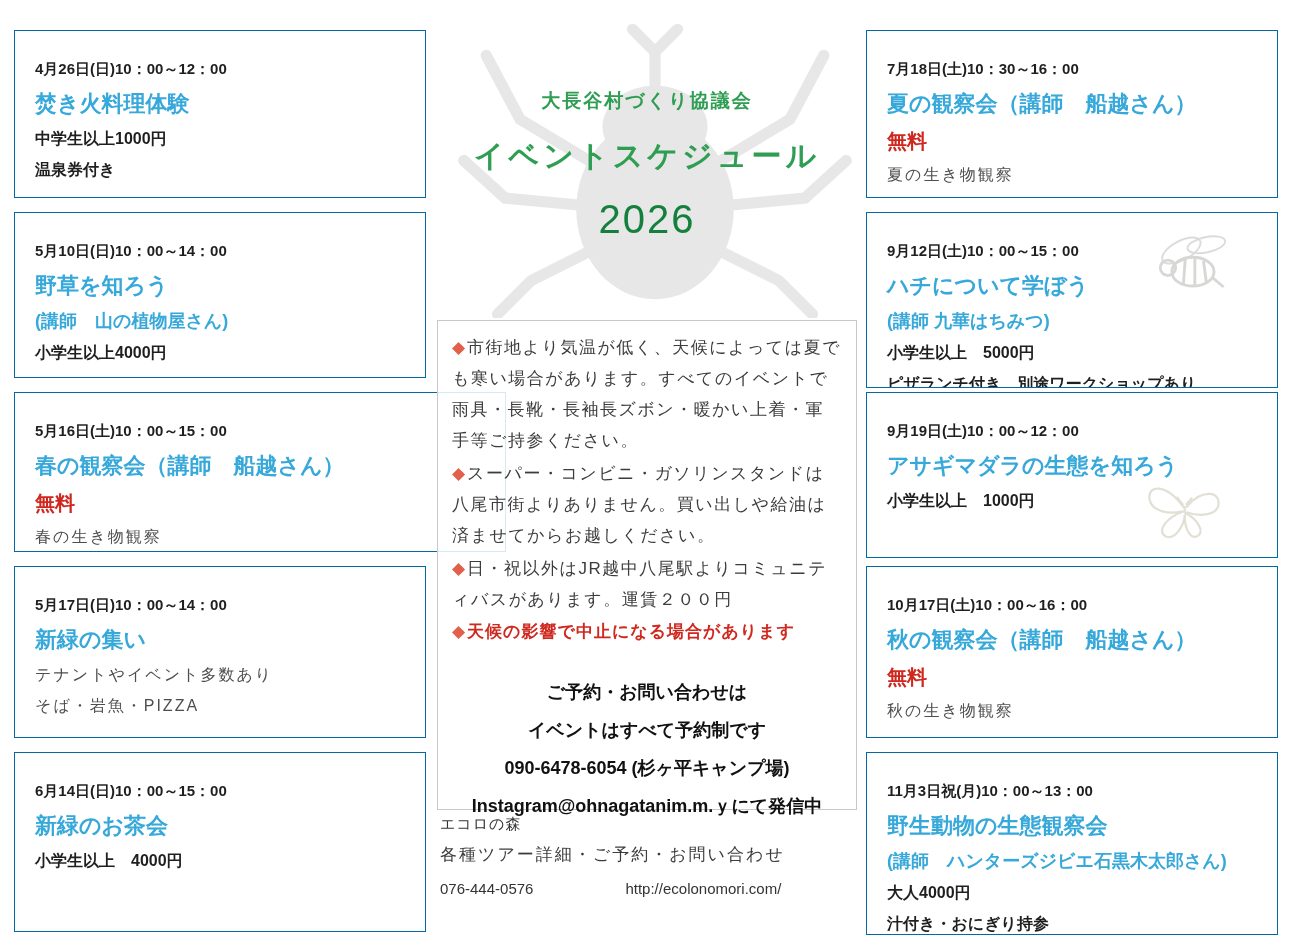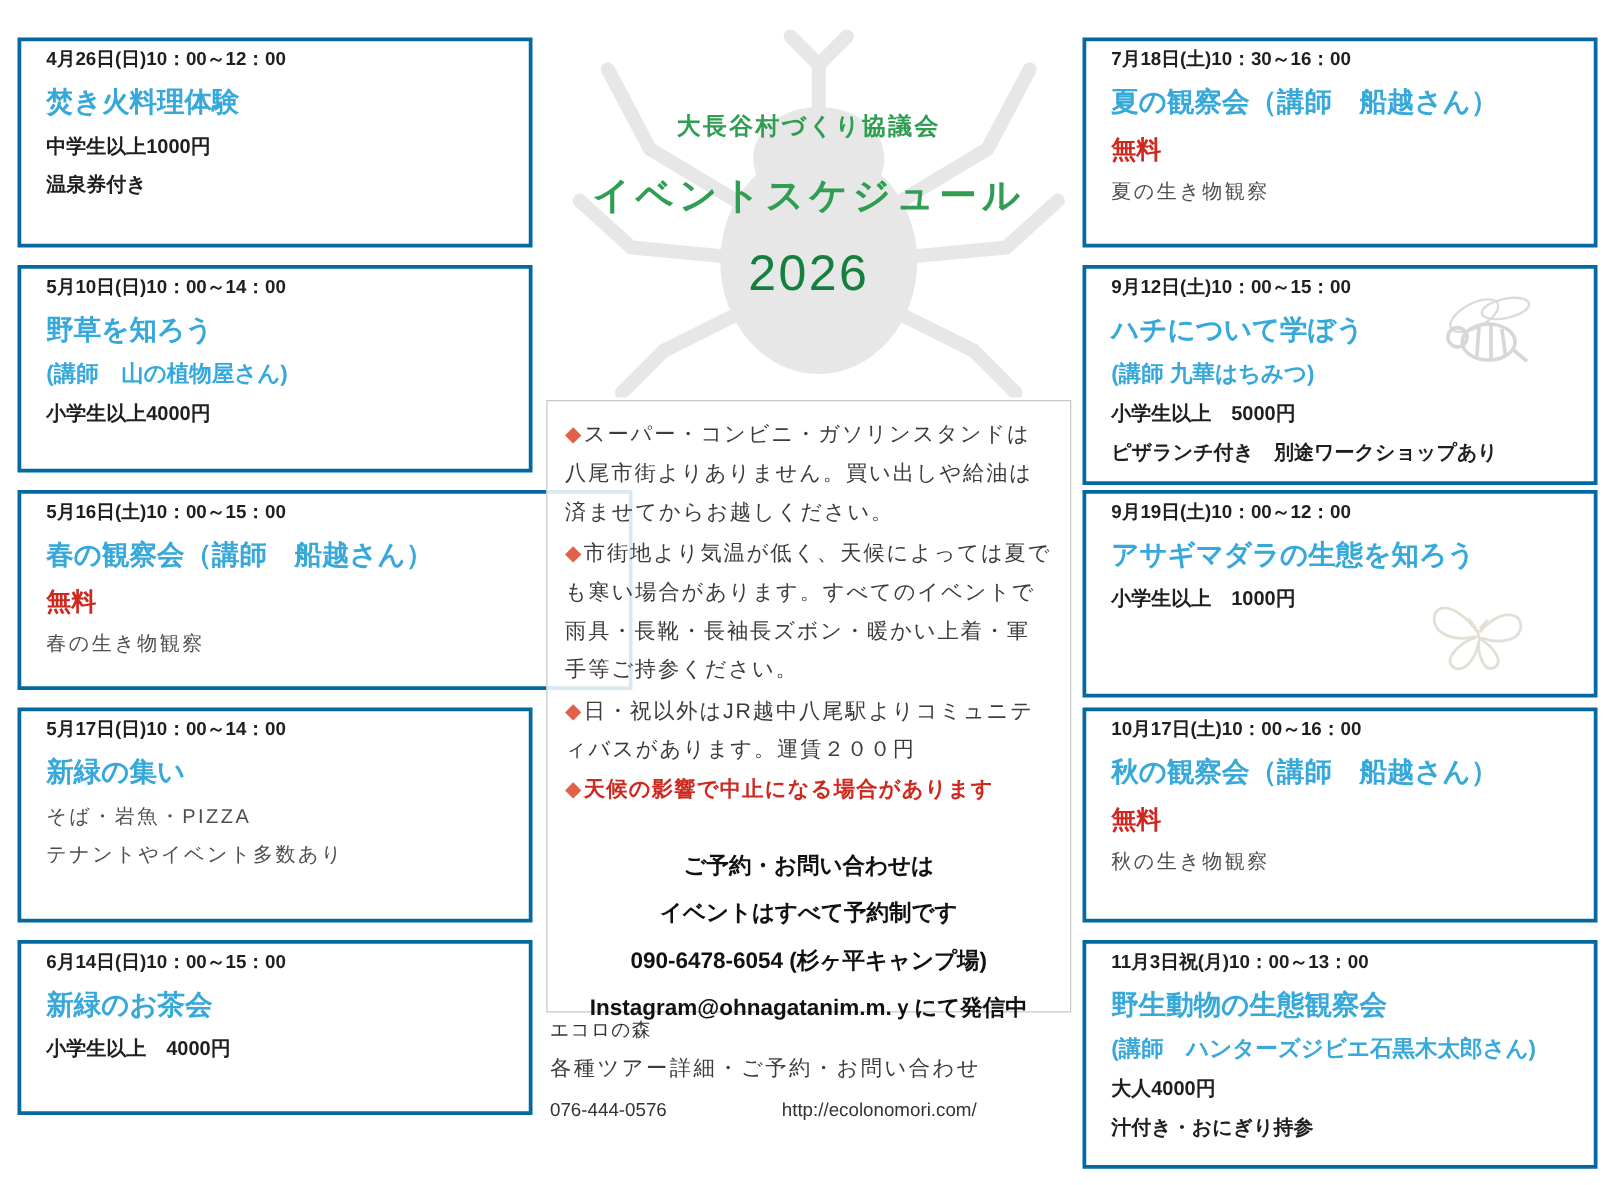--- a/index.html
+++ b/index.html
@@ -2,24 +2,24 @@
 <html lang="ja"><head>
 <meta charset="utf-8">
 <style>
   html,body{margin:0;padding:0;background:#ffffff;}
   body{font-family:"Liberation Sans","DejaVu Sans",sans-serif;color:#1f1f1f;}
   #canvas{position:relative;width:1291px;height:948px;background:#ffffff;overflow:hidden;}
 
   
   .event-box{
     position:absolute;
-    border:3px solid #0369a1;
+    border:1px solid #0369a1;
     background:#ffffff;
     box-sizing:border-box;
-    padding:3px 20px;
+    padding:27px 20px;
     overflow:hidden;
   }
   .ev-date{font-size:15px;font-weight:bold;color:#1f1f1f;margin:2px 0 4px;}
   .ev-title{font-size:22px;font-weight:bold;color:#36a8da;margin:10px 0 4px;}
   .ev-title2{font-size:18px;font-weight:bold;color:#36a8da;margin:8px 0 4px;}
   .ln{font-size:16px;margin:10px 0 0;}
   .ln.bold{font-weight:bold;color:#1f1f1f;}
   .ln.light{font-weight:400;color:#4e4e4e;letter-spacing:2px;}
   .ln.free{font-size:20px;font-weight:bold;color:#cf281f;margin-top:9px;}
 
@@ -88,42 +88,42 @@
   <div class="event-box" style="left:14px;top:392px;width:492px;height:160px;">
     <div class="ev-date">5月16日(土)10：00～15：00</div>
     <div class="ev-title">春の観察会（講師　船越さん）</div>
     <div class="ln free">無料</div>
     <div class="ln light">春の生き物観察</div>
   </div>
 
   <div class="event-box" style="left:14px;top:566px;width:412px;height:172px;">
     <div class="ev-date">5月17日(日)10：00～14：00</div>
     <div class="ev-title">新緑の集い</div>
+    <div class="ln light">テナントやイベント多数あり</div>
     <div class="ln light">そば・岩魚・PIZZA</div>
-    <div class="ln light">テナントやイベント多数あり</div>
-  </div>
-
-  <div class="event-box" style="left:14px;top:752px;width:412px;height:140px;">
+  </div>
+
+  <div class="event-box" style="left:14px;top:752px;width:412px;height:180px;">
     <div class="ev-date">6月14日(日)10：00～15：00</div>
     <div class="ev-title">新緑のお茶会</div>
     <div class="ln bold">小学生以上　4000円</div>
   </div>
 
   <div class="center-head">
     <div class="org-name">大長谷村づくり協議会</div>
     <div class="main-title">イベントスケジュール</div>
     <div class="year">2026</div>
   </div>
 
   <div class="center-box">
     <div class="note">
+      <span class="diamond">◆</span><span>市街地より気温が低く、天候によっては夏でも寒い場合があります。すべてのイベントで雨具・長靴・長袖長ズボン・暖かい上着・軍手等ご持参ください。</span>
+    </div>
+    <div class="note">
       <span class="diamond">◆</span><span>スーパー・コンビニ・ガソリンスタンドは八尾市街よりありません。買い出しや給油は済ませてからお越しください。</span>
-    </div>
-    <div class="note">
-      <span class="diamond">◆</span><span>市街地より気温が低く、天候によっては夏でも寒い場合があります。すべてのイベントで雨具・長靴・長袖長ズボン・暖かい上着・軍手等ご持参ください。</span>
     </div>
     <div class="note">
       <span class="diamond">◆</span><span>日・祝以外はJR越中八尾駅よりコミュニティバスがあります。運賃２００円</span>
     </div>
     <div class="note warning">
       <span class="diamond">◆</span><span>天候の影響で中止になる場合があります</span>
     </div>
 
     <div class="reserve">
       <div>ご予約・お問い合わせは</div>

